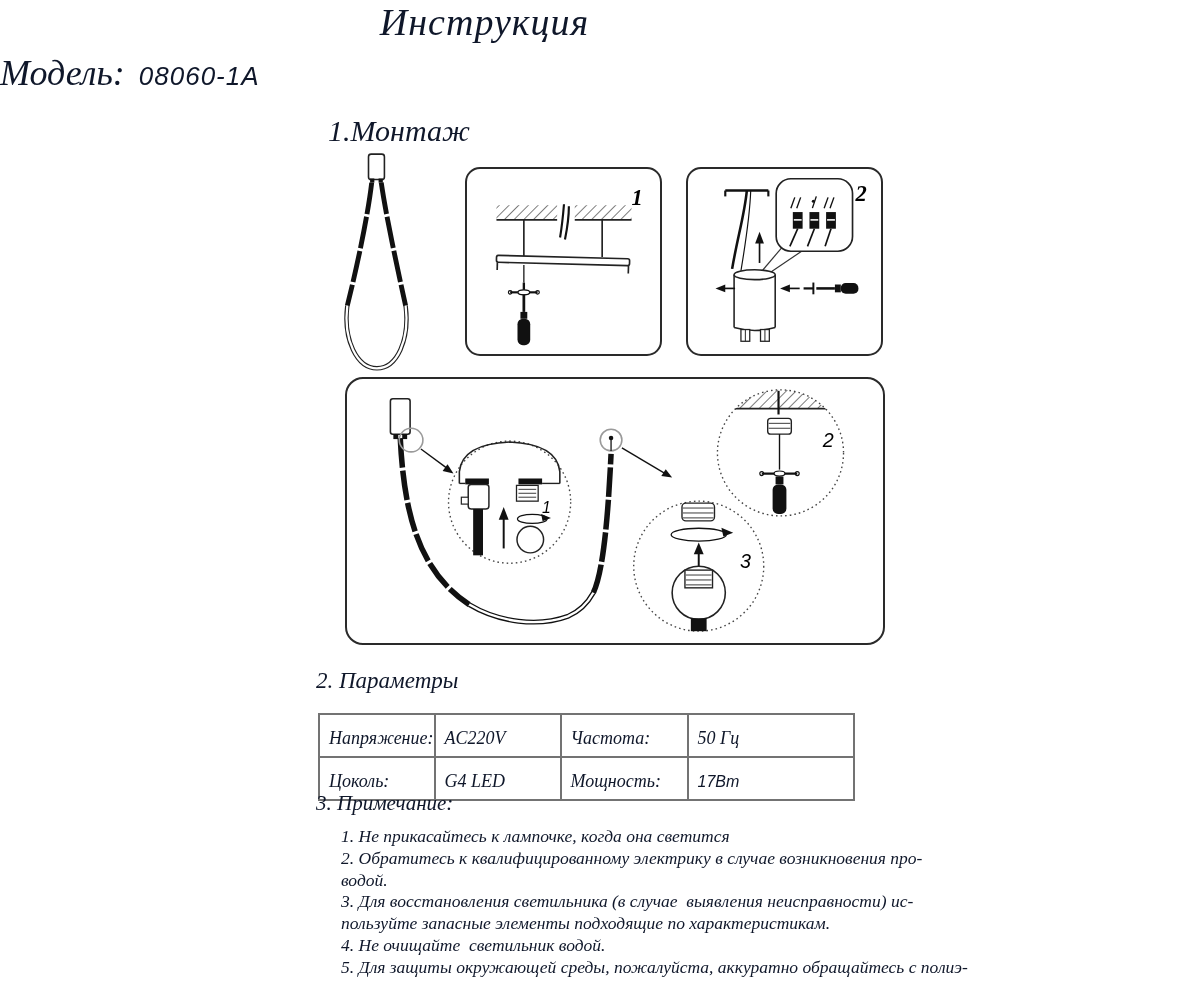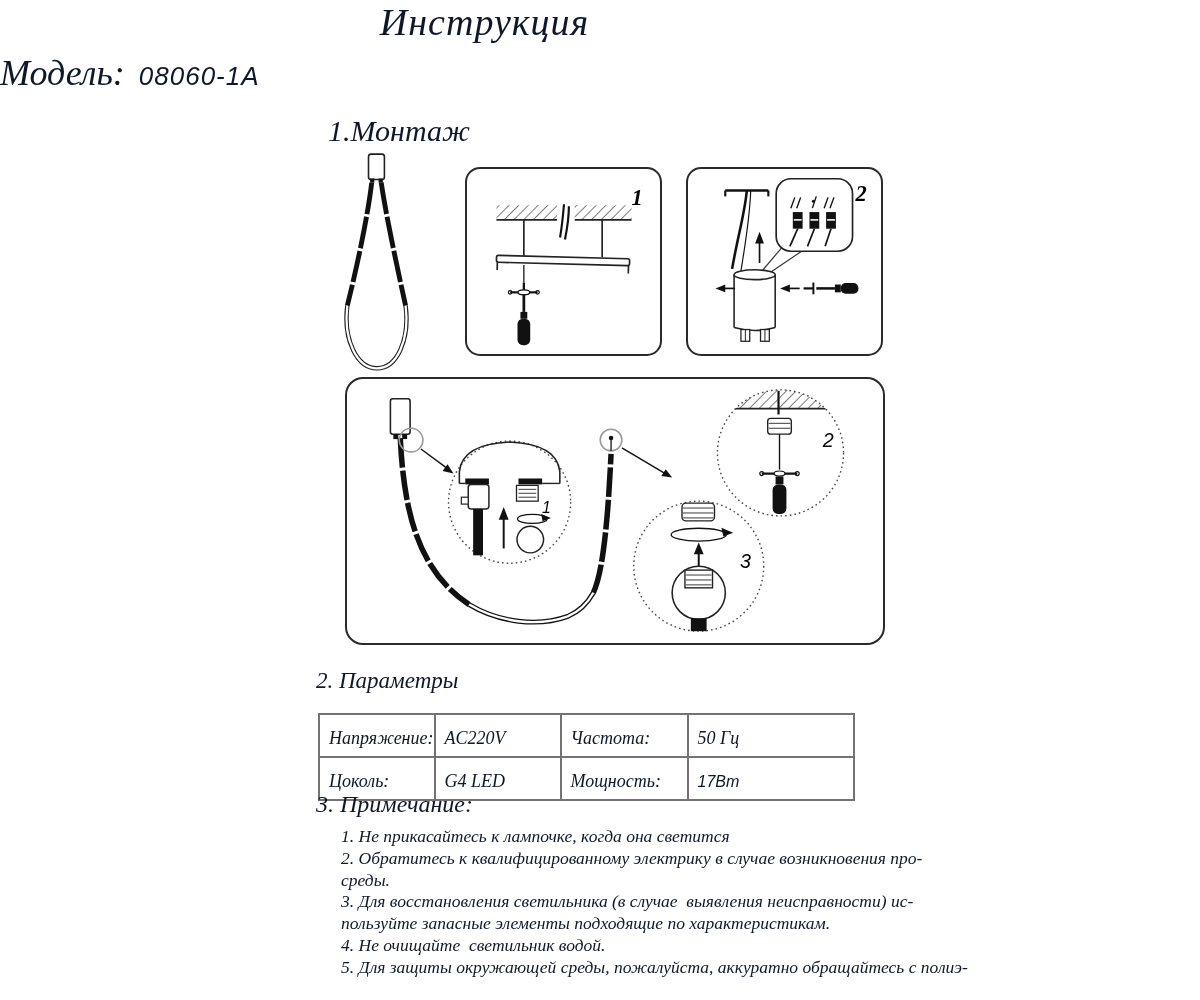--- a/index.html
+++ b/index.html
@@ -7,21 +7,21 @@
     position:relative;width:969px;height:1000px;background:#ffffff;
     font-family:"Liberation Serif", serif;color:#0f172a;overflow:hidden;font-style:italic;
   }
   .abs{position:absolute;}
   .doc-title{top:0px;left:0;width:100%;text-align:center;font-size:38px;letter-spacing:1px;}
   .model-line{top:52px;left:0;width:100%;text-align:left;}
   .model-label{font-size:36px;}
   .model-value{font-family:"Liberation Sans", sans-serif;font-size:26px;margin-left:14px;letter-spacing:1px;}
   .h-montage{top:114px;left:328px;font-size:30px;}
   .h-params{top:668px;left:316px;font-size:23px;}
-  .h-notes{top:791px;left:316px;font-size:24px;}
+  .h-notes{top:791px;left:316px;font-size:21px;}
   .step-box{
     border:2px solid #2a2a2a;border-radius:15px;background:#fff;box-sizing:border-box;
   }
   #box1{top:167px;left:465px;width:197px;height:189px;}
   #box2{top:167px;left:686px;width:197px;height:189px;}
   #bigbox{top:377px;left:345px;width:540px;height:268px;border-radius:18px;}
   .step-box svg{display:block;width:100%;height:100%;}
   #lamp-figure{top:153px;left:342px;width:70px;height:210px;}
   table.params{
     top:713px;left:318px;position:absolute;border-collapse:collapse;table-layout:fixed;
@@ -317,20 +317,20 @@
       <td class="w3 sans">17Вт</td>
     </tr>
   </tbody>
     </table>
 
   <div class="abs h-notes">3. Примечание:</div>
 
   <div class="abs notes">
     <div class="nline">1. Не прикасайтесь к лампочке, когда она светится</div>
     <div class="nline">2. Обратитесь к квалифицированному электрику в случае возникновения про-</div>
-    <div class="nline">среды.</div>
+    <div class="nline">водой.</div>
     <div class="nline">3. Для восстановления светильника (в случае  выявления неисправности) ис-</div>
     <div class="nline">пользуйте запасные элементы подходящие по характеристикам.</div>
     <div class="nline">4. Не очищайте  светильник водой.</div>
     <div class="nline">5. Для защиты окружающей среды, пожалуйста, аккуратно обращайтесь с полиэ-</div>
   </div>
 
 </div>
 
 </body></html>

